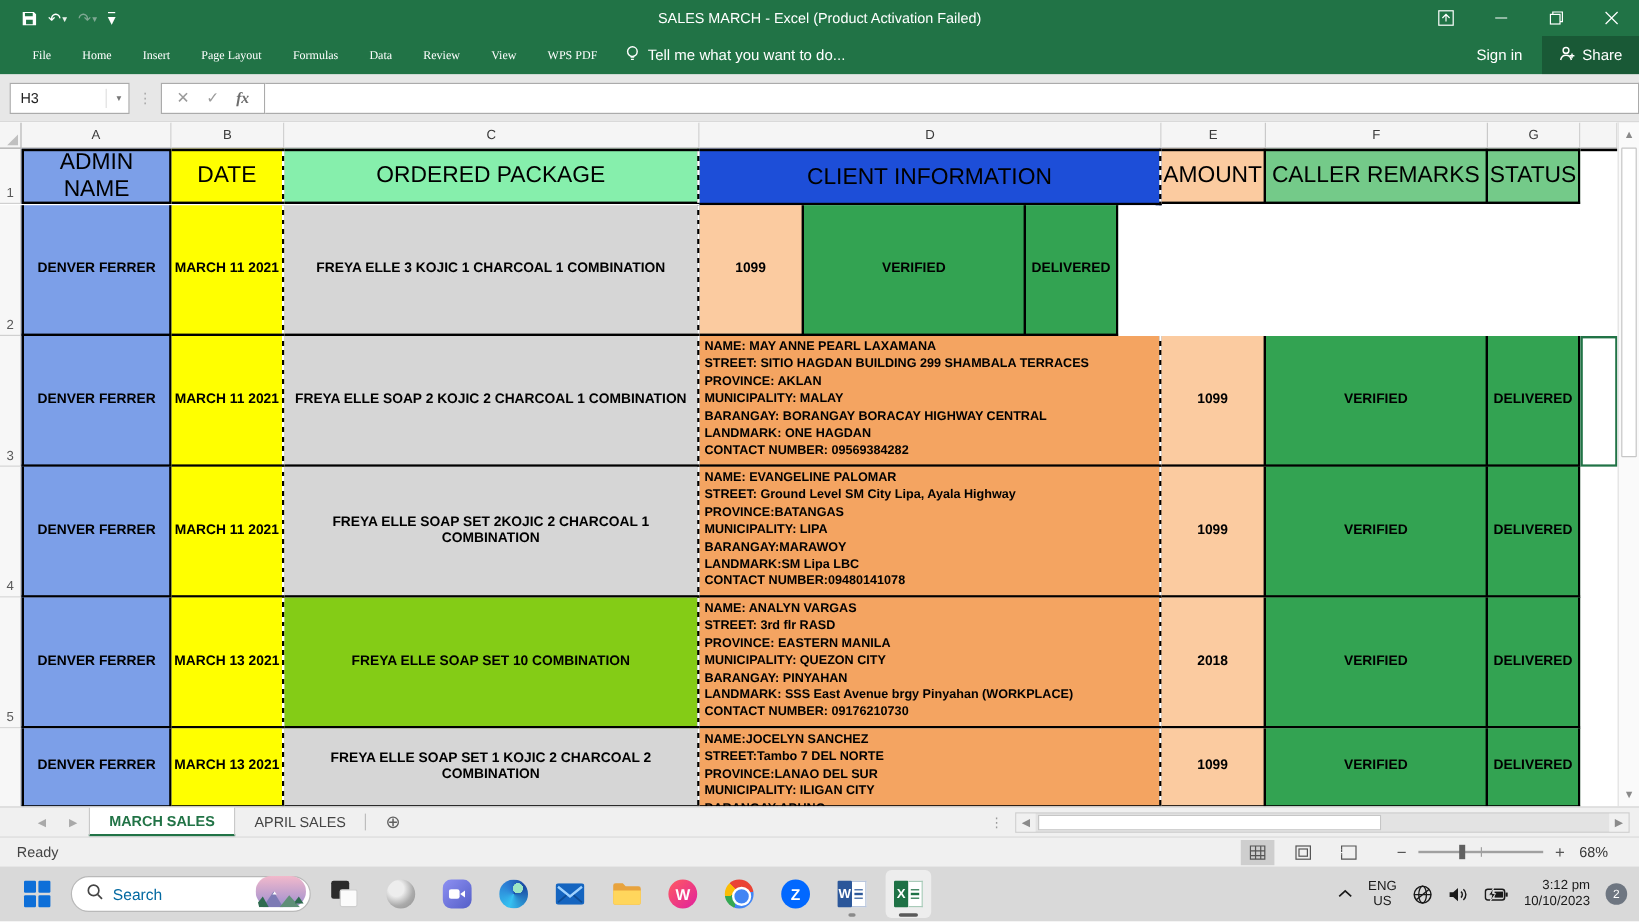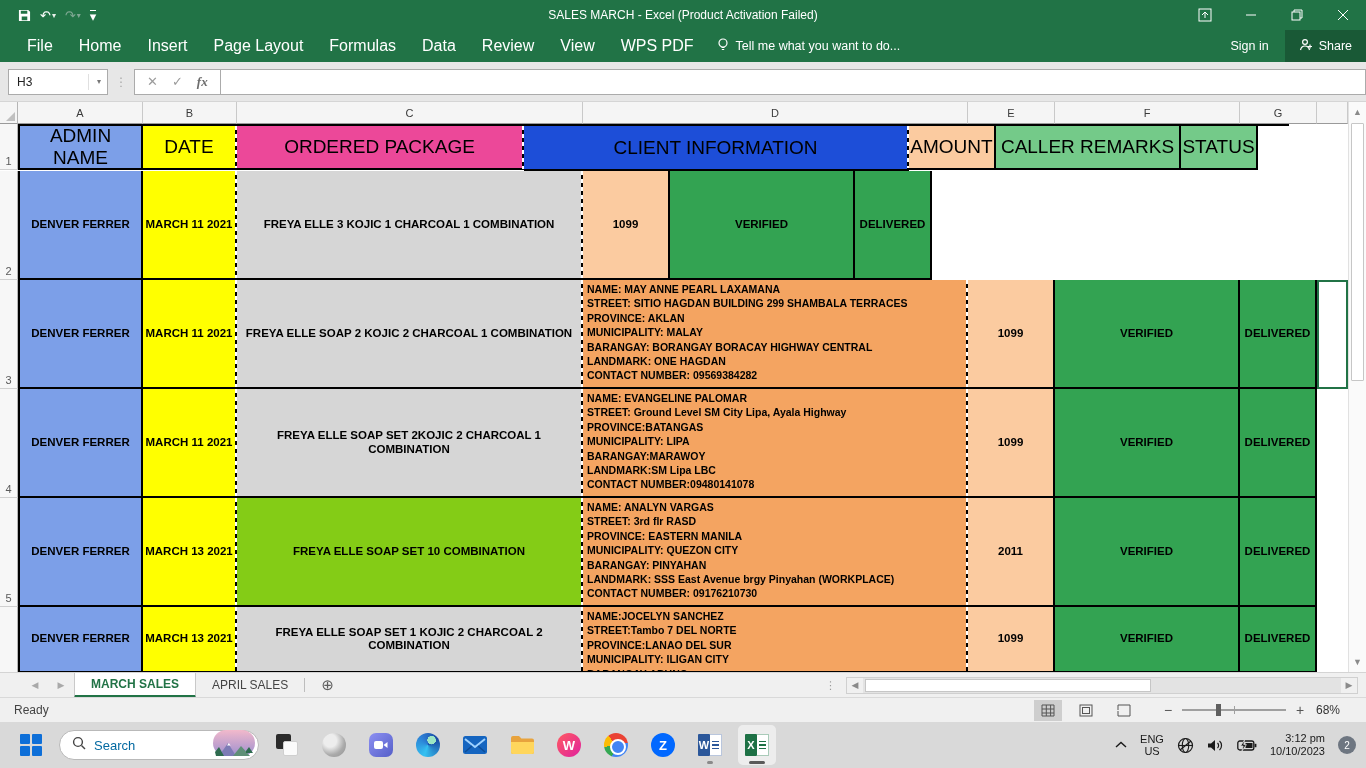--- a/index.html
+++ b/index.html
@@ -17,21 +17,21 @@
   .qat-more { border-top:1.5px solid #fff; font-size:8px; line-height:9px; padding-top:1px; }
   .win-title { position:absolute; left:0; right:0; text-align:center; font-size:12px; pointer-events:none; }
   .win-ctrls { margin-left:auto; display:flex; height:30px; }
   .wbtn { width:46px; height:30px; display:flex; align-items:center; justify-content:center; color:#fff; }
   .wbtn svg { display:block; }
 
   
   .menubar { position:absolute; top:30px; left:0; right:0; height:32px; background:#217346;
     display:flex; align-items:center; color:#fff; }
   .mtabs { display:flex; align-items:center; height:32px; padding-left:14px; }
-  .mtab { padding:0 13px; font-size:16px; height:32px; display:flex; align-items:center; }
+  .mtab { padding:0 13px; font-size:10px; height:32px; display:flex; align-items:center;font-family:Liberation Serif, serif; }
   .tellme { display:flex; align-items:center; gap:7px; margin-left:10px; font-size:12.5px; }
   .mright { margin-left:auto; display:flex; align-items:center; height:32px; }
   .signin { font-size:12.5px; margin-right:16px; }
   .sharebox { display:flex; align-items:center; gap:6px; background:rgba(0,0,0,0.22);
     height:32px; padding:0 14px; font-size:12.5px; }
 
   
   .formularow { position:absolute; top:62px; left:0; right:0; height:40px; background:#E7E7E7;
     display:flex; align-items:center; border-bottom:1px solid #D5D5D5; }
   .namebox { width:100px; height:26px; background:#fff; border:1px solid #ABABAB; margin-left:8px;
@@ -253,21 +253,21 @@
         <div class="colhead" style="width: 87px;">E</div>
         <div class="colhead" style="width: 185px;">F</div>
         <div class="colhead" style="width: 77px;">G</div>
         <div class="colhead" style="width: 31px;"></div>
       </div>
     <div class="sheetrows">
         <div class="row hrow">
           <div class="numcell" style="height: 46px;">1</div>
           <div class="c first " style="width: 125px; height: 46px; background: rgb(124, 159, 232);">ADMIN NAME</div>
           <div class="c " style="width: 94px; height: 46px; background: rgb(255, 255, 0);">DATE</div>
-          <div class="c dashL" style="width: 287px; height: 46px; background: #ec4899; text-align: center;">ORDERED PACKAGE</div>
+          <div class="c dashL" style="width: 346px; height: 46px; background: #86efac; text-align: center;">ORDERED PACKAGE</div>
           <div class="c dashL" style="width: 385px; height: 47px; background: #1d4ed8;">CLIENT INFORMATION</div>
           <div class="c dashL" style="width: 87px; height: 46px; background: rgb(251, 203, 160);">AMOUNT</div>
           <div class="c " style="width: 185px; height: 46px; background: rgb(116, 202, 137);">CALLER REMARKS</div>
           <div class="c " style="width: 77px; height: 46px; background: rgb(116, 202, 137);">STATUS</div>
           <div class="c hcol" style="width: 31px; height: 46px; background: rgb(255, 255, 255);"></div>
         </div>
         <div class="row">
           <div class="numcell" style="height: 109px;">2</div>
           <div class="c first cellb" style="width: 125px; height: 109px; background: rgb(124, 159, 232);">DENVER FERRER</div>
           <div class="c cellb" style="width: 94px; height: 109px; background: rgb(255, 255, 0);">MARCH 11 2021</div>
@@ -316,21 +316,21 @@
           <div class="c first cellb" style="width: 125px; height: 109px; background: rgb(124, 159, 232);">DENVER FERRER</div>
           <div class="c cellb" style="width: 94px; height: 109px; background: rgb(255, 255, 0);">MARCH 13 2021</div>
           <div class="c cellb dashL" style="width: 346px; height: 109px; background: #84cc16;">FREYA ELLE SOAP SET 10 COMBINATION</div>
           <div class="c clientcell dashL" style="width: 385px; height: 109px; background: rgb(244, 164, 97);">NAME: ANALYN VARGAS
 STREET: 3rd flr RASD
 PROVINCE: EASTERN MANILA
 MUNICIPALITY: QUEZON CITY
 BARANGAY: PINYAHAN
 LANDMARK: SSS East Avenue brgy Pinyahan (WORKPLACE)
 CONTACT NUMBER: 09176210730</div>
-          <div class="c cellb dashL" style="width: 87px; height: 109px; background: rgb(251, 203, 160);">2011</div>
+          <div class="c cellb dashL" style="width: 87px; height: 109px; background: rgb(251, 203, 160);">2018</div>
           <div class="c cellb" style="width: 185px; height: 109px; background: rgb(51, 163, 82);">VERIFIED</div>
           <div class="c cellb" style="width: 77px; height: 109px; background: rgb(51, 163, 82);">DELIVERED</div>
           <div class="c hcol" style="width: 31px; height: 109px; background: rgb(255, 255, 255);"></div>
         </div>
         <div class="row">
           <div class="numcell" style="height: 66px;"></div>
           <div class="c first cellb" style="width: 125px; height: 66px; background: rgb(124, 159, 232);">DENVER FERRER</div>
           <div class="c cellb" style="width: 94px; height: 66px; background: rgb(255, 255, 0);">MARCH 13 2021</div>
           <div class="c cellb dashL" style="width: 346px; height: 66px; background: rgb(214, 214, 214);">FREYA ELLE SOAP SET 1 KOJIC 2 CHARCOAL 2 COMBINATION</div>
           <div class="c clientcell dashL" style="width: 385px; height: 66px; background: rgb(244, 164, 97);">NAME:JOCELYN SANCHEZ

